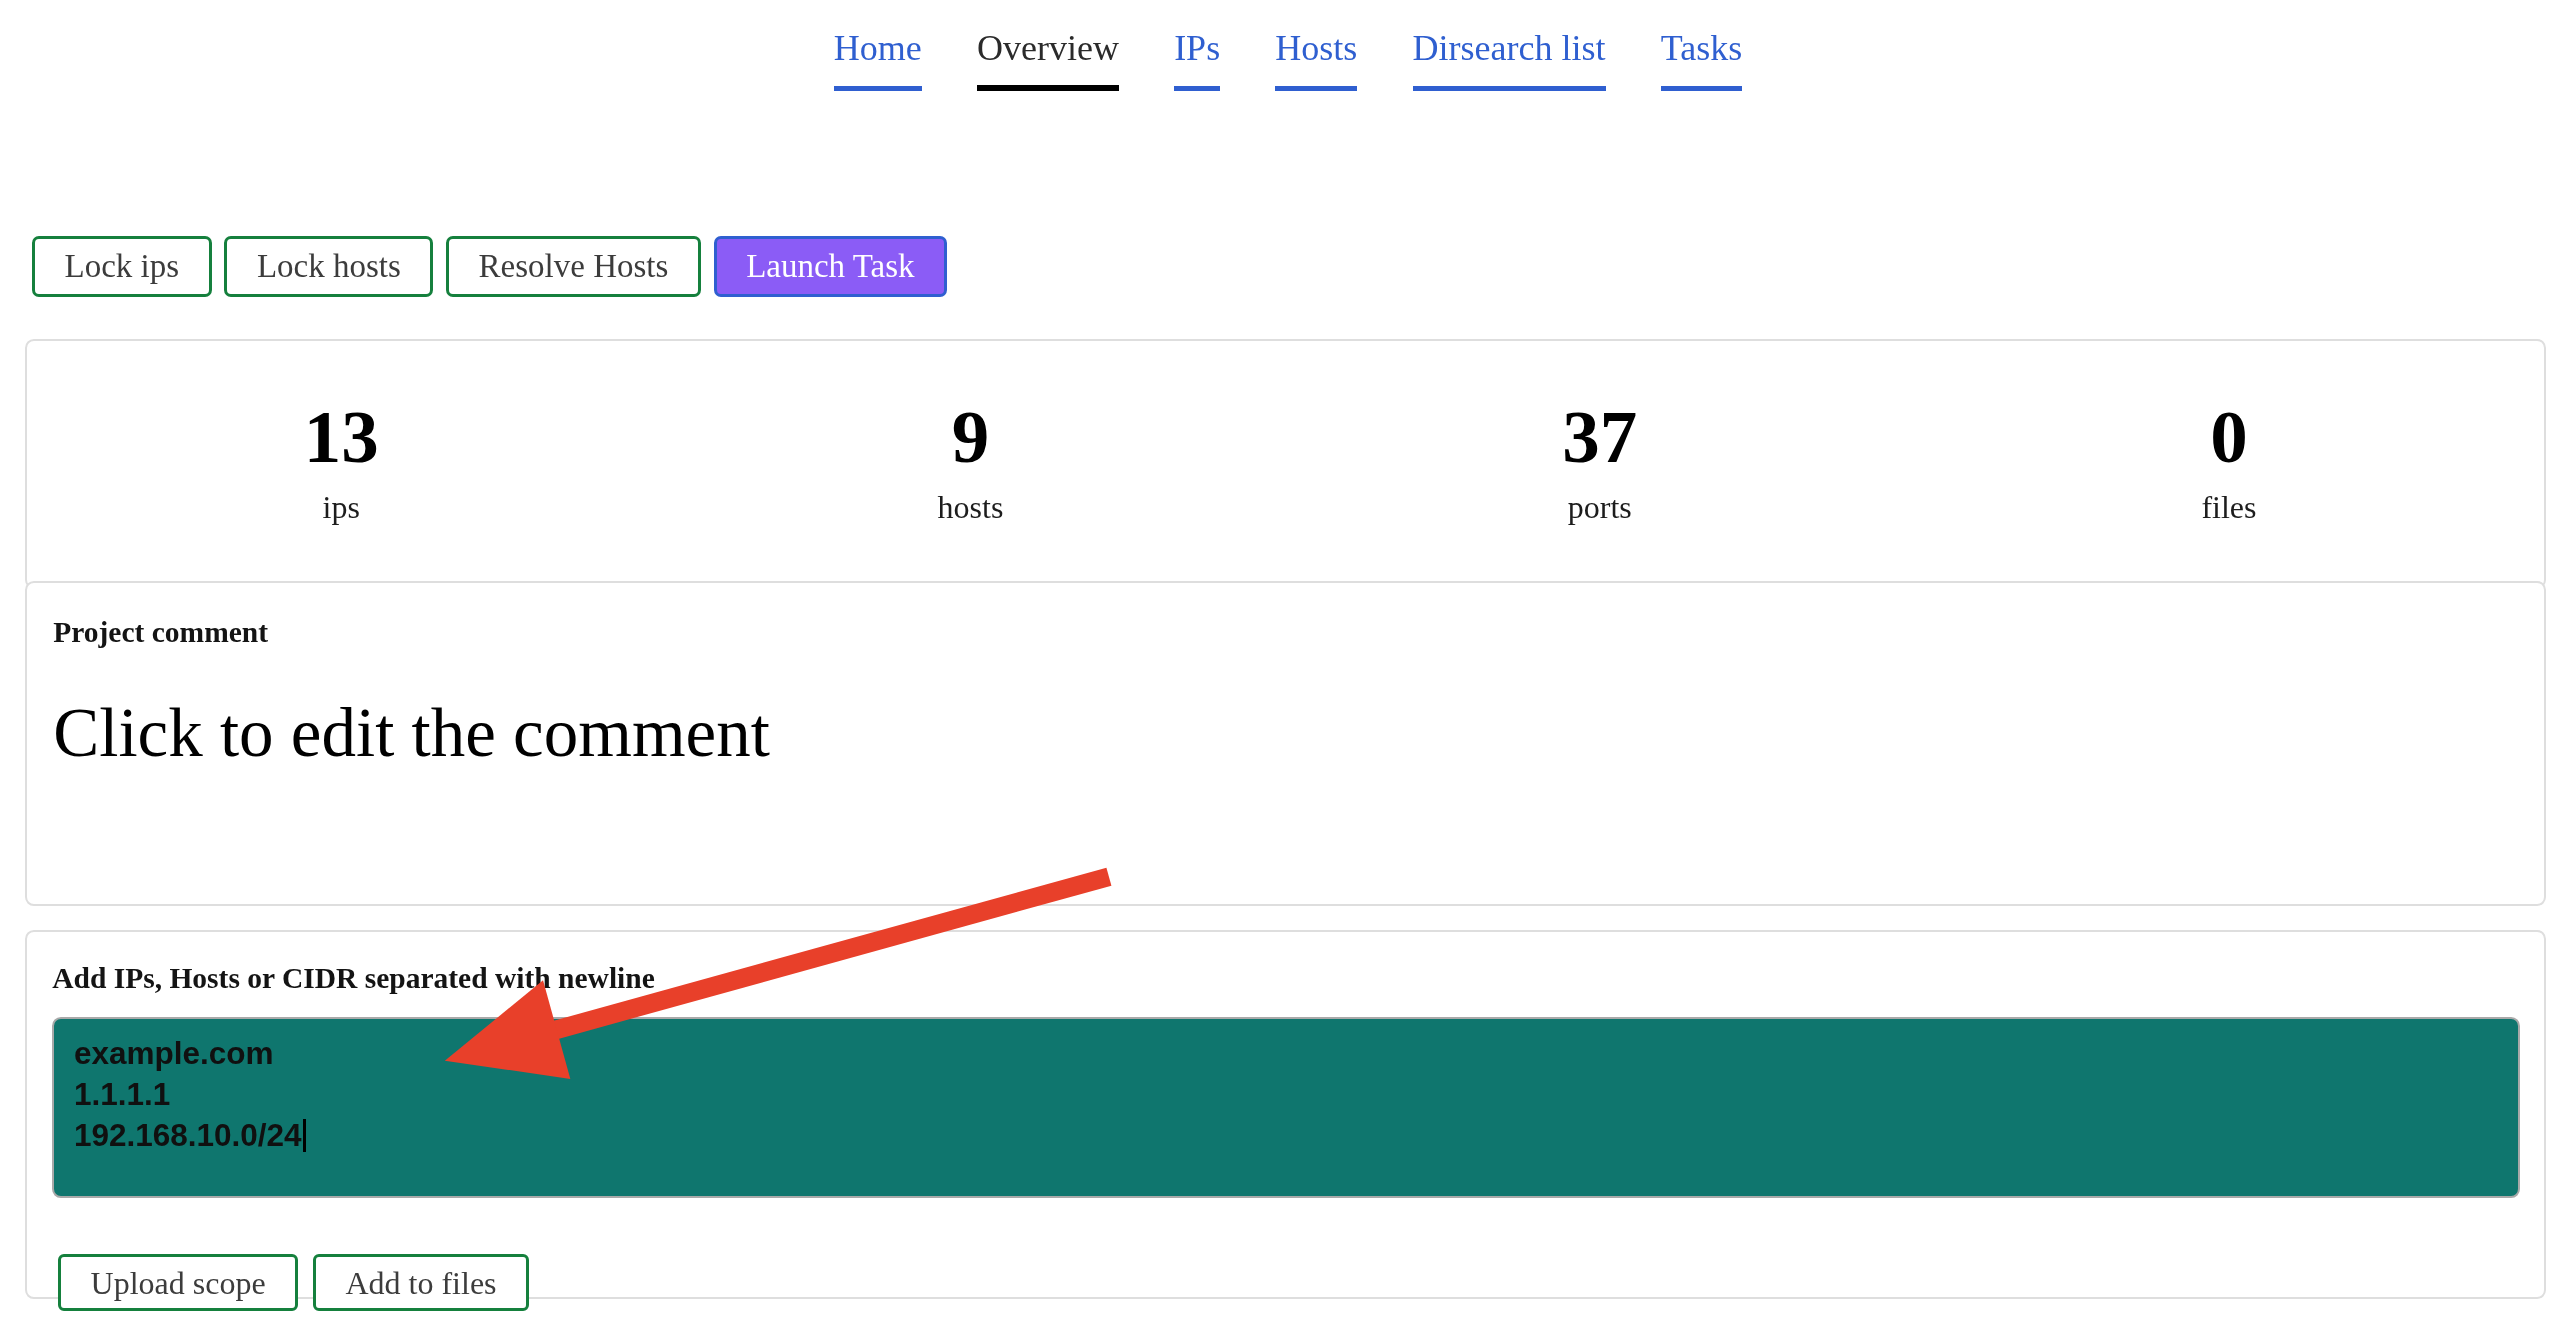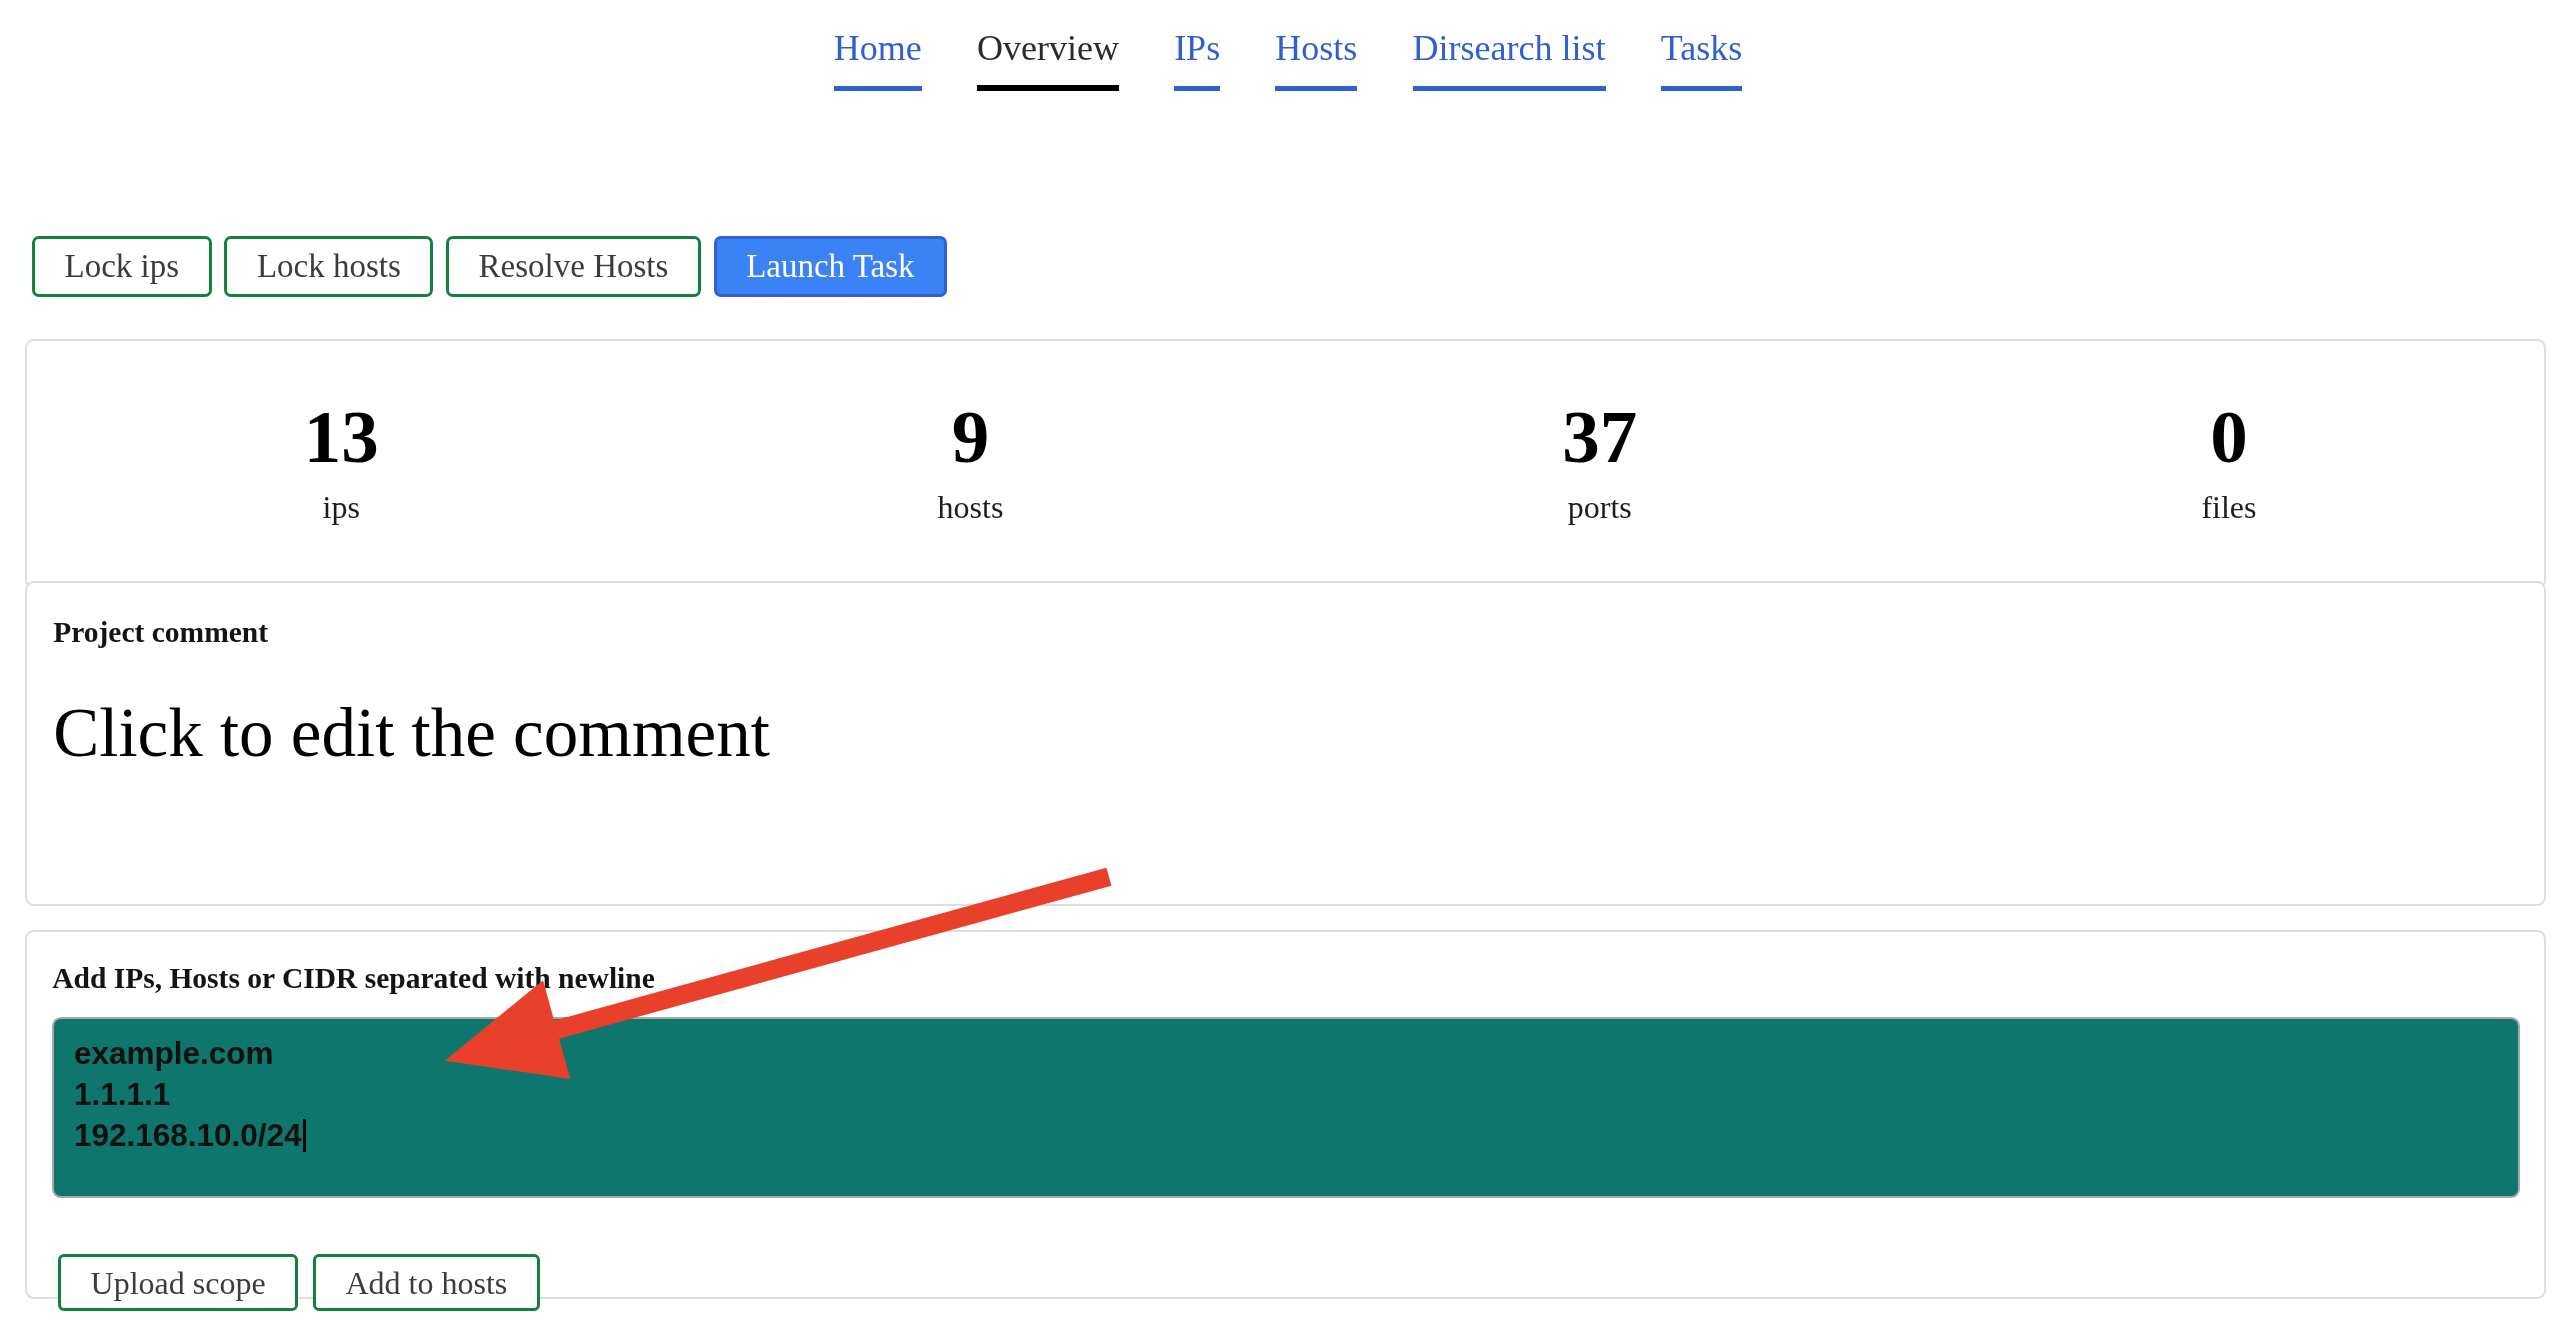--- a/index.html
+++ b/index.html
@@ -79,21 +79,21 @@
     border-radius: 6.9px;
     height: 61px;
     padding: 0 29.5px;
     display: flex;
     align-items: center;
     justify-content: center;
     white-space: nowrap;
     cursor: pointer;
   }
   .btn.primary {
-    background: #3b82f6;
+    background: #8b5cf6;
     border-color: #2f5fd0;
     color: #ffffff;
   }
 
   
   .card {
     box-sizing: border-box;
     position: absolute;
     left: 24.6px;
     width: 2521px;
@@ -287,21 +287,21 @@
   <div class="card-heading">Add IPs, Hosts or CIDR separated with newline</div>
 
   <div class="scope-textarea">
     <span class="scope-text">example.com
 1.1.1.1
 192.168.10.0/24</span><span class="text-caret"></span>
   </div>
 
   <div class="scope-buttons">
     <button class="btn">Upload scope</button>
-    <button class="btn">Add to hosts</button>
+    <button class="btn">Add to files</button>
   </div>
 </section>
 
 <svg id="annotation-arrow" viewBox="0 0 2618 1366" width="2576" height="1344">
   <g>
     <line id="arrow-shaft" x1="1127" y1="891" x2="548.3701769926132" y2="1051.3018917072316" stroke="#E8402A" stroke-width="19" stroke-linecap="butt"></line>
     <polygon id="arrow-head" points="452,1078 551.8337925390441,996.3837401783743 579.5998251635232,1096.6087242506921" fill="#E8402A"></polygon>
   </g>
 </svg>
 

